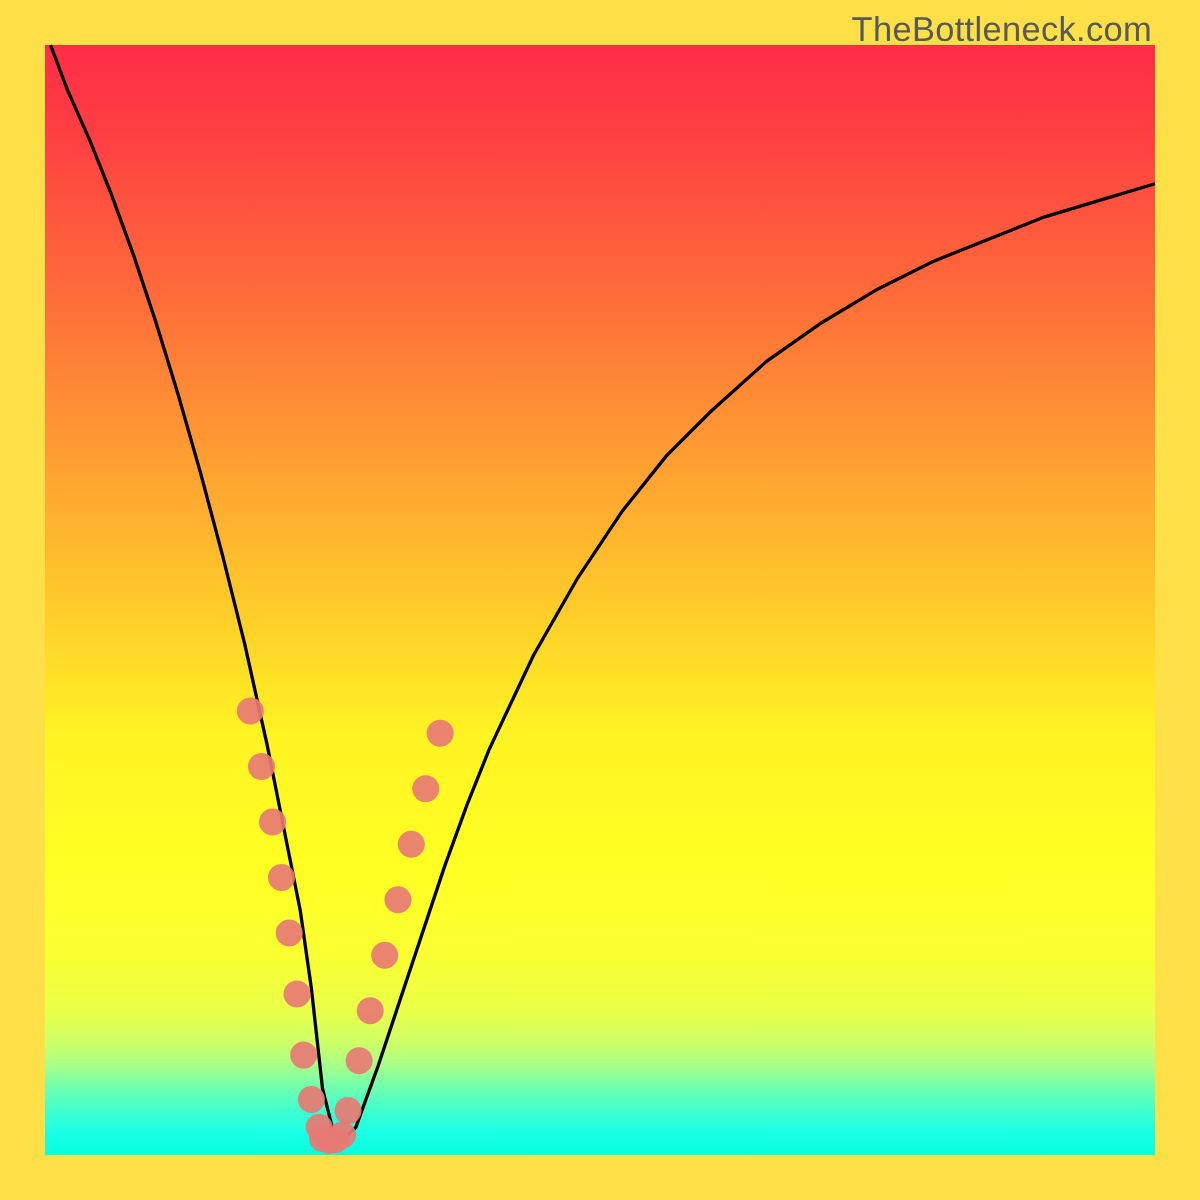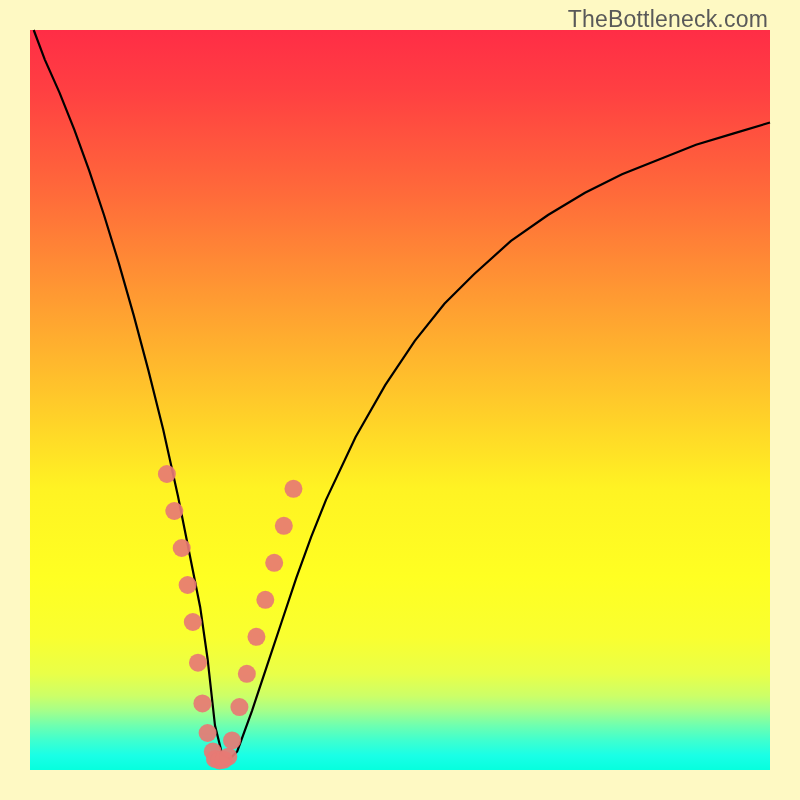--- a/index.html
+++ b/index.html
@@ -7,21 +7,21 @@
     padding: 0;
     width: 800px;
     height: 800px;
     overflow: hidden;
     font-family: Arial, Helvetica, sans-serif;
     background: #000;
   }
   .frame {
     width: 800px;
     height: 800px;
-    background: #fef9c3;
+    background: #fde047;
     position: relative;
   }
   .plot-area {
     position: absolute;
     left: 30px;
     top: 30px;
     width: 740px;
     height: 740px;
   }
   .gradient-bg {

